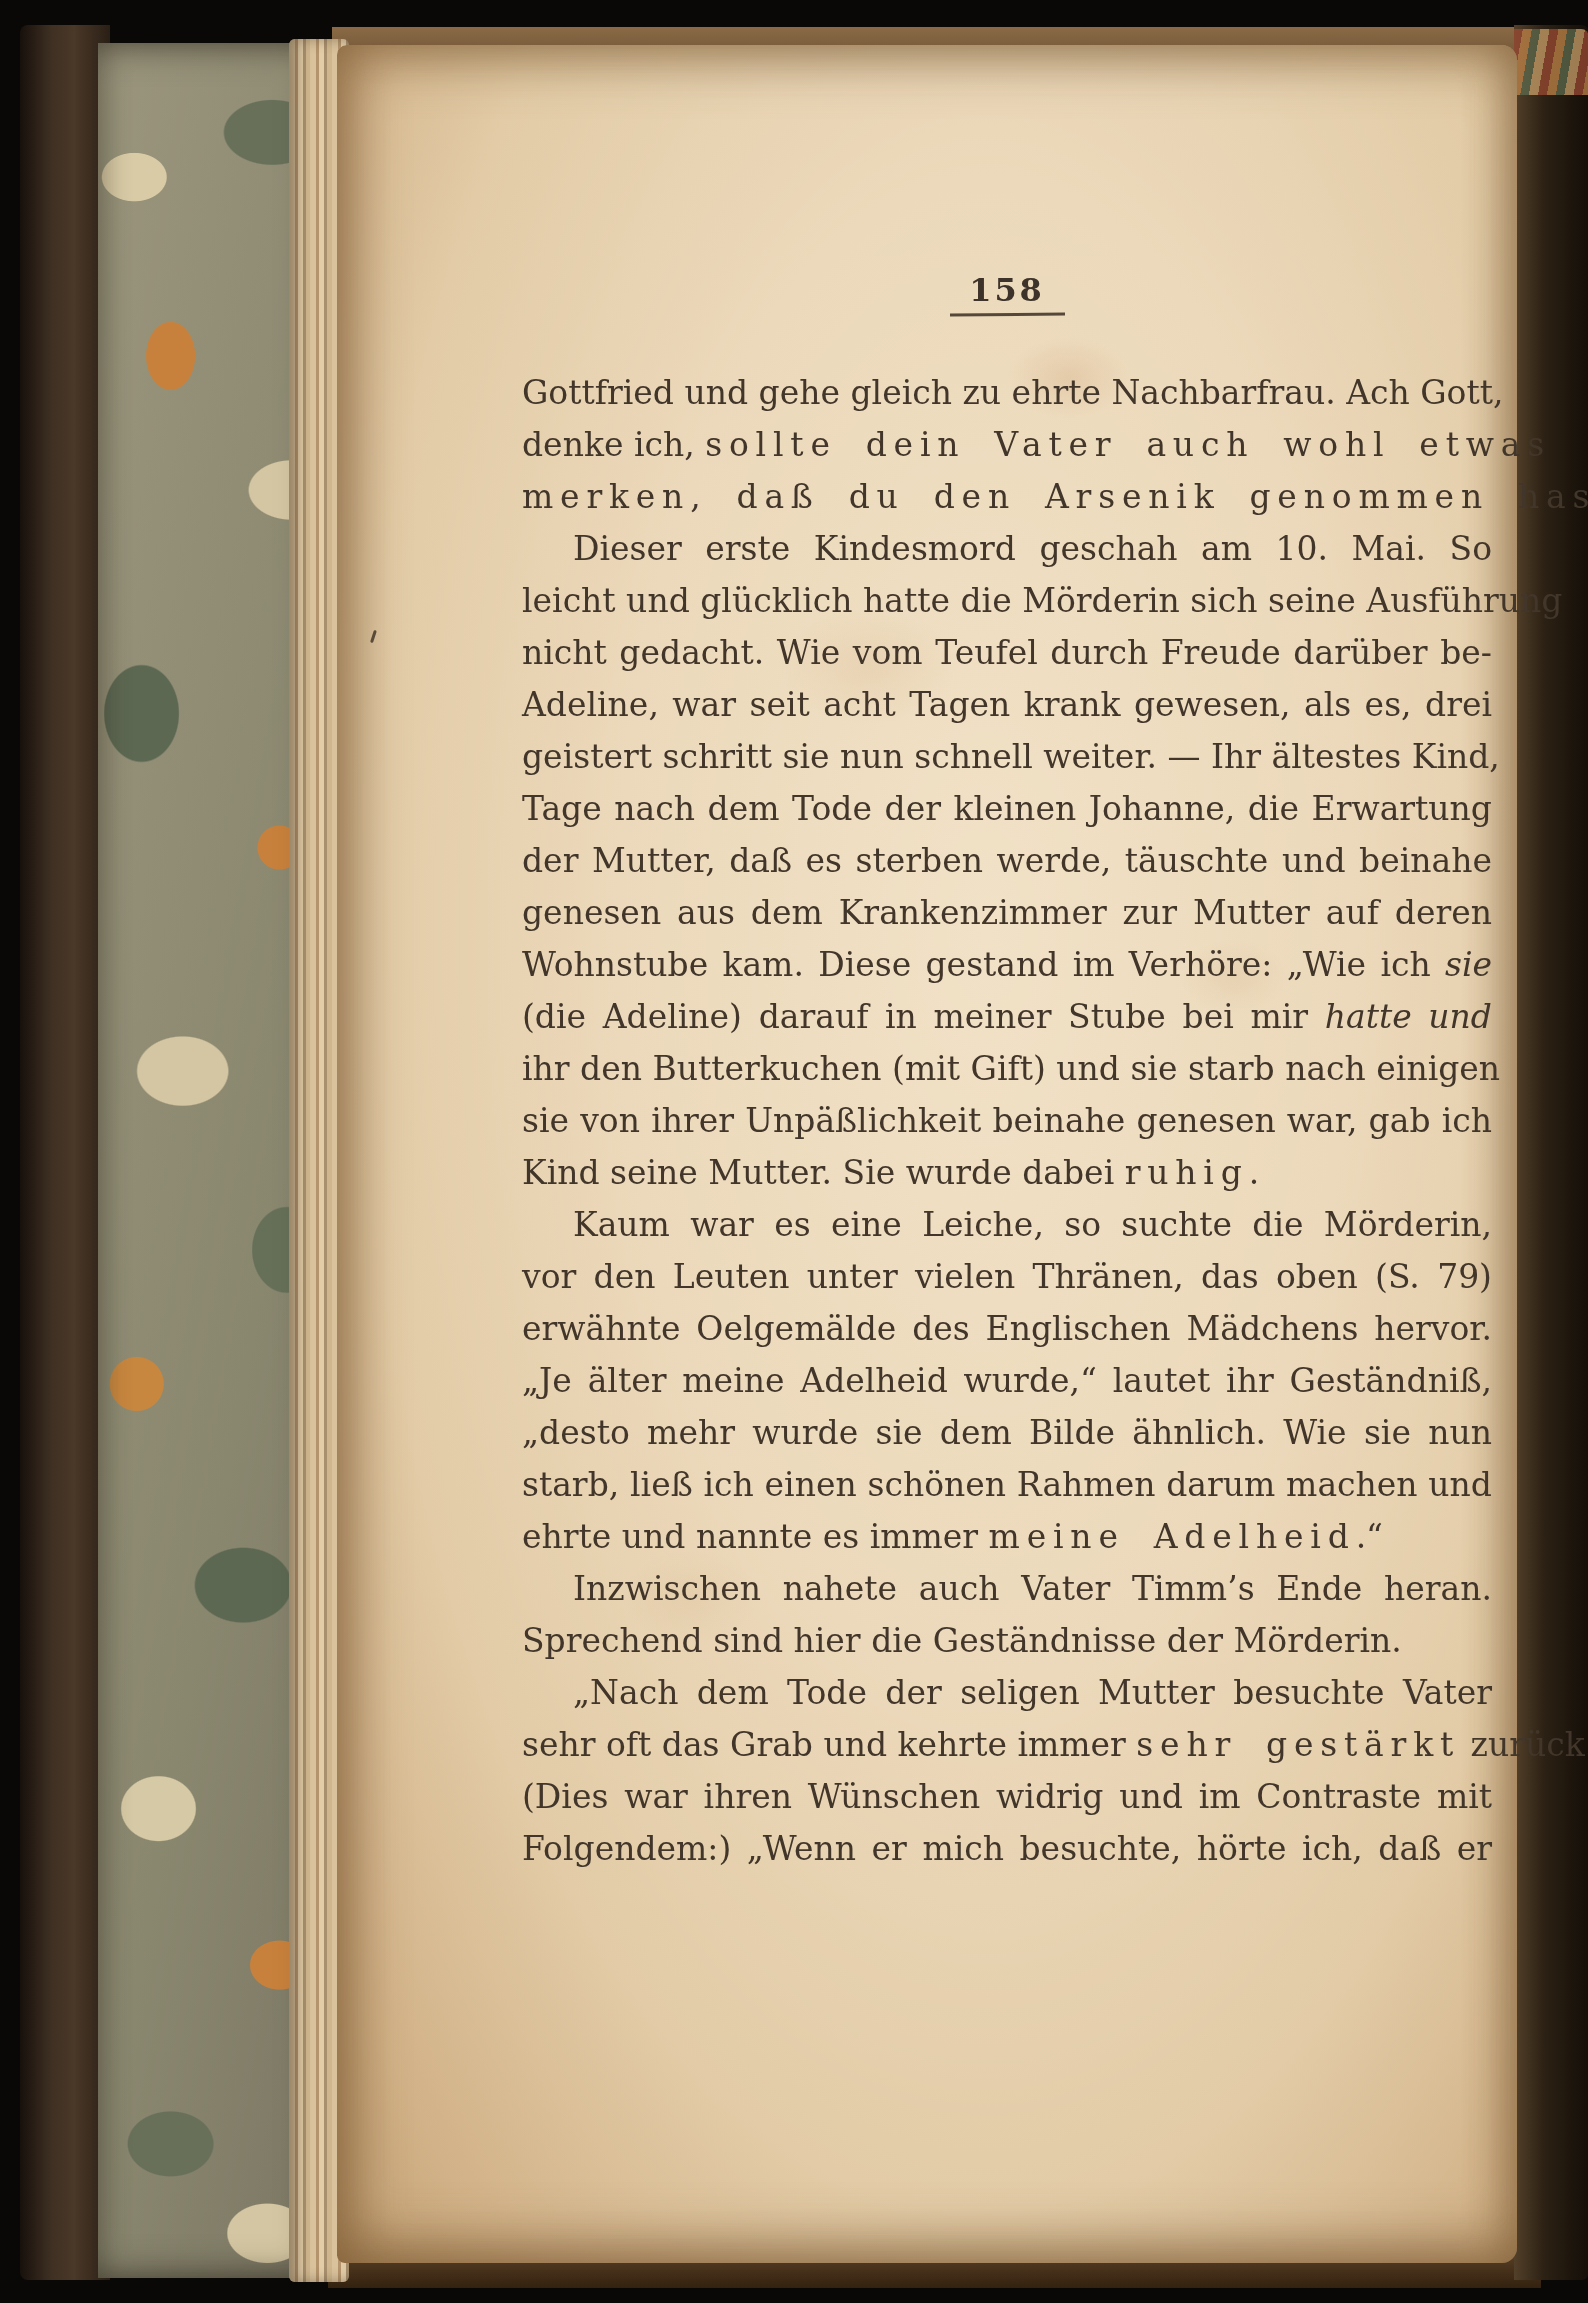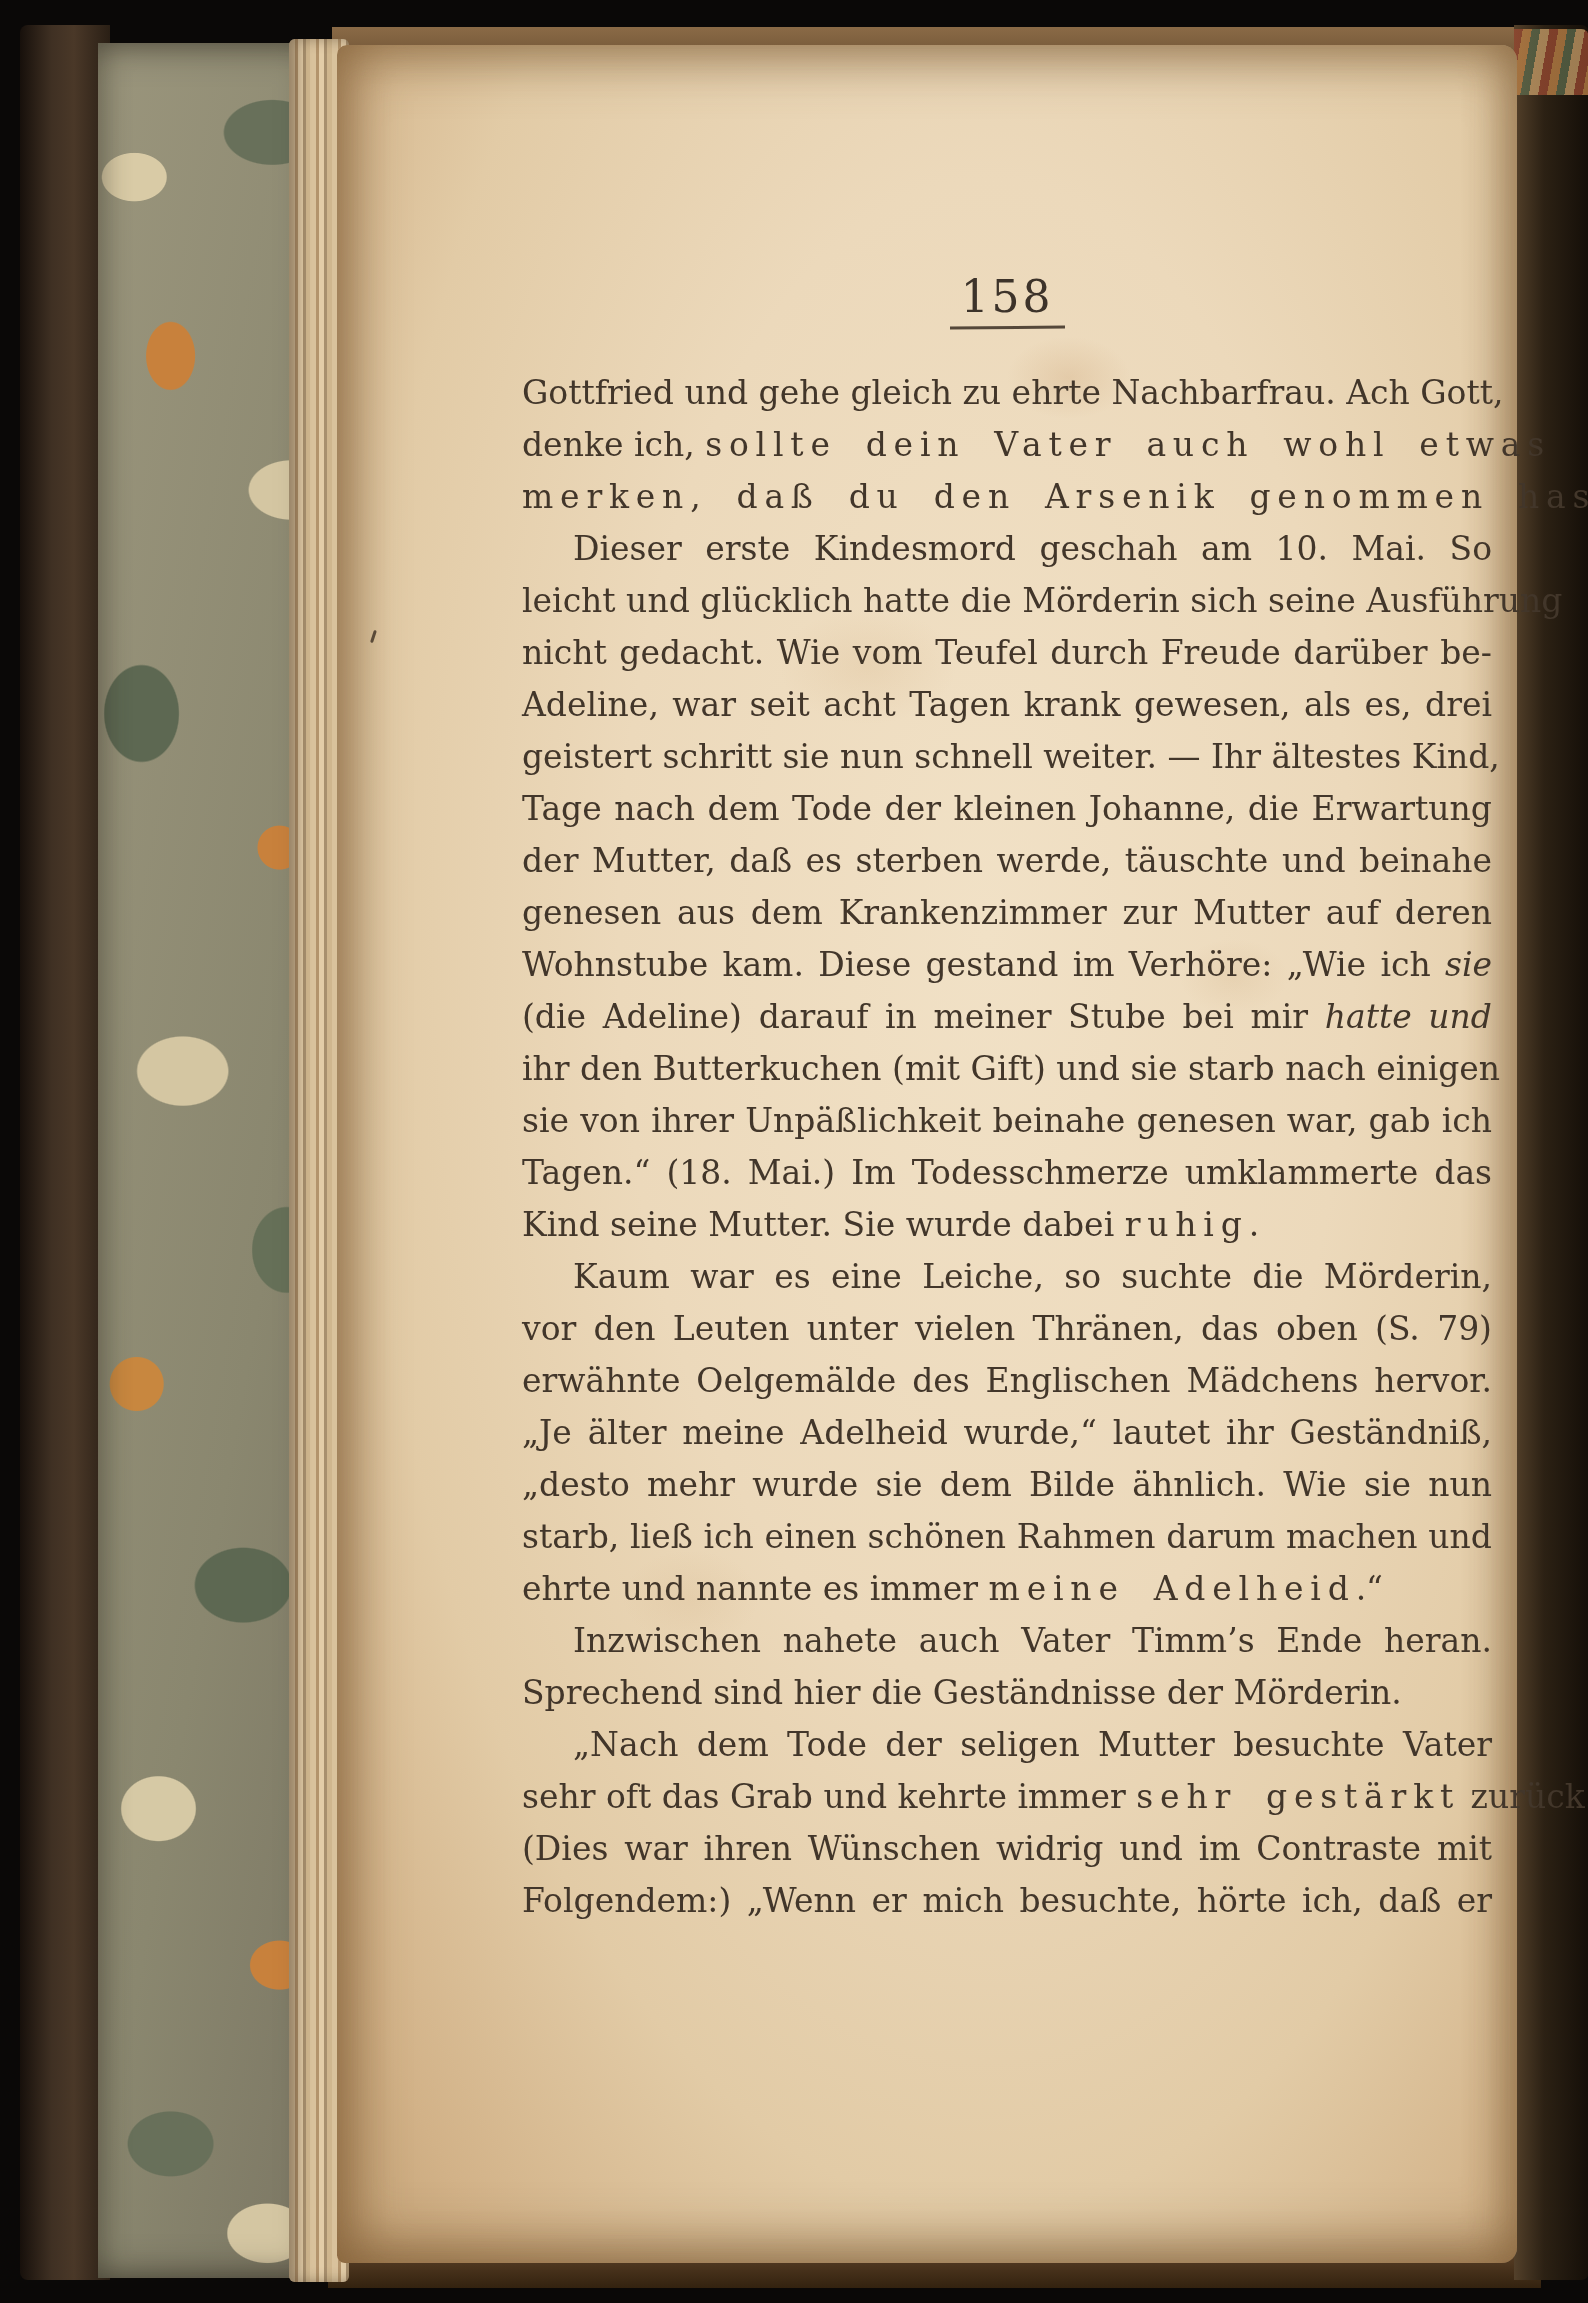--- a/index.html
+++ b/index.html
@@ -83,21 +83,21 @@
       inset -17.6px 0 37px rgba(125,90,50,.32),
       inset 0 25px 47px rgba(120,85,45,.30),
       inset 0 -27px 49px rgba(110,78,42,.36);
   }
 
   .page-header {
     position: absolute; left: 185px; top: 226px; width: 970px;
     text-align: center; color: #3d332a;
   }
   .page-number {
-    font-size: 44px; font-weight: normal; letter-spacing: 2.9px;
+    font-size: 32px; font-weight: bold; letter-spacing: 2.9px;
   }
   .page-rule {
     width: 115px; height: 2.9px; background: #55483a;
     margin: 3.9px auto 0; transform: rotate(-0.6deg);
   }
 
   .text-block {
     position: absolute; left: 185px; top: 322px; width: 970px;
     color: #42362a;
   }
@@ -143,21 +143,20 @@
         <div class="line"><span>nicht gedacht. Wie vom Teufel durch Freude darüber be-</span></div>
         <div class="line"><span>Adeline, war seit acht Tagen krank gewesen, als es, drei</span></div>
         <div class="line"><span>geistert schritt sie nun schnell weiter. — Ihr ältestes Kind,</span></div>
         <div class="line"><span>Tage nach dem Tode der kleinen Johanne, die Erwartung</span></div>
         <div class="line"><span>der Mutter, daß es sterben werde, täuschte und beinahe</span></div>
         <div class="line"><span>genesen aus dem Krankenzimmer zur Mutter auf deren</span></div>
         <div class="line"><span>Wohnstube kam. Diese gestand im Verhöre: „Wie ich </span><span class="it">sie</span></div>
         <div class="line"><span>(die Adeline) darauf in meiner Stube bei mir </span><span class="it">hatte und</span></div>
         <div class="line"><span>ihr den Butterkuchen (mit Gift) und sie starb nach einigen</span></div>
         <div class="line"><span>sie von ihrer Unpäßlichkeit beinahe genesen war, gab ich</span></div>
-        <div class="line"><span>Tagen.“ (18. Mai.) Im Todesschmerze umklammerte das</span></div>
         <div class="line last"><span>Kind seine Mutter. Sie wurde dabei </span><span class="sp">ruhig</span><span>.</span></div>
         <div class="line indent"><span>Kaum war es eine Leiche, so suchte die Mörderin,</span></div>
         <div class="line"><span>vor den Leuten unter vielen Thränen, das oben (S. 79)</span></div>
         <div class="line"><span>erwähnte Oelgemälde des Englischen Mädchens hervor.</span></div>
         <div class="line"><span>„Je älter meine Adelheid wurde,“ lautet ihr Geständniß,</span></div>
         <div class="line"><span>„desto mehr wurde sie dem Bilde ähnlich. Wie sie nun</span></div>
         <div class="line"><span>starb, ließ ich einen schönen Rahmen darum machen und</span></div>
         <div class="line last"><span>ehrte und nannte es immer </span><span class="sp">meine Adelheid</span><span>.“</span></div>
         <div class="line indent"><span>Inzwischen nahete auch Vater Timm’s Ende heran.</span></div>
         <div class="line last"><span>Sprechend sind hier die Geständnisse der Mörderin.</span></div>

